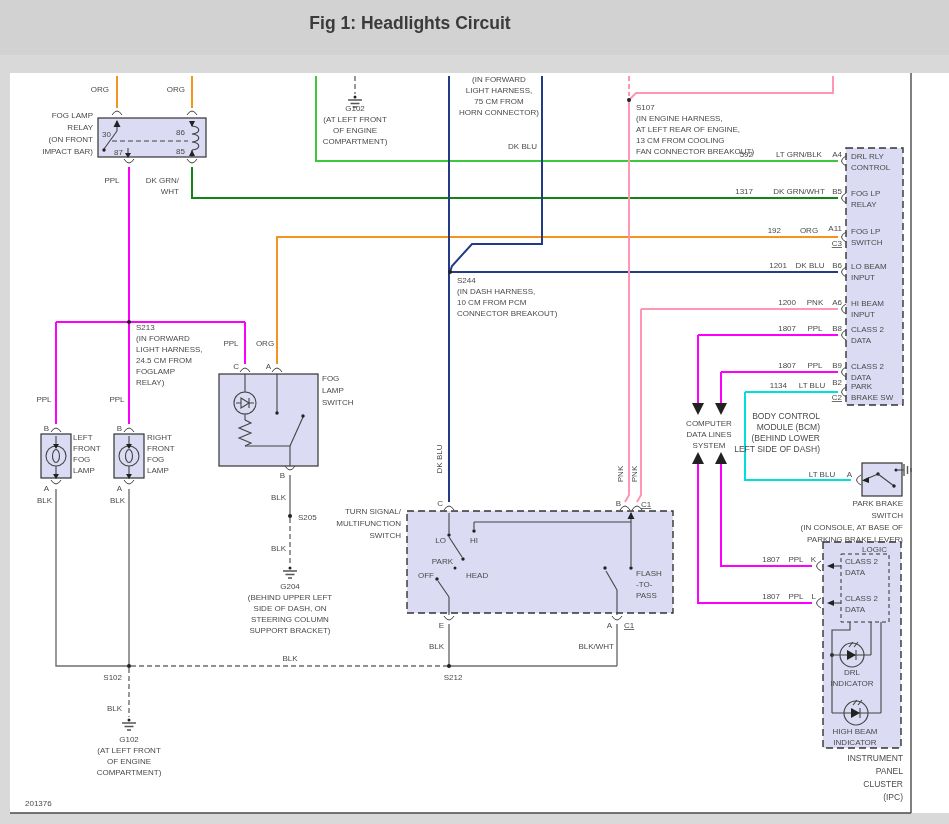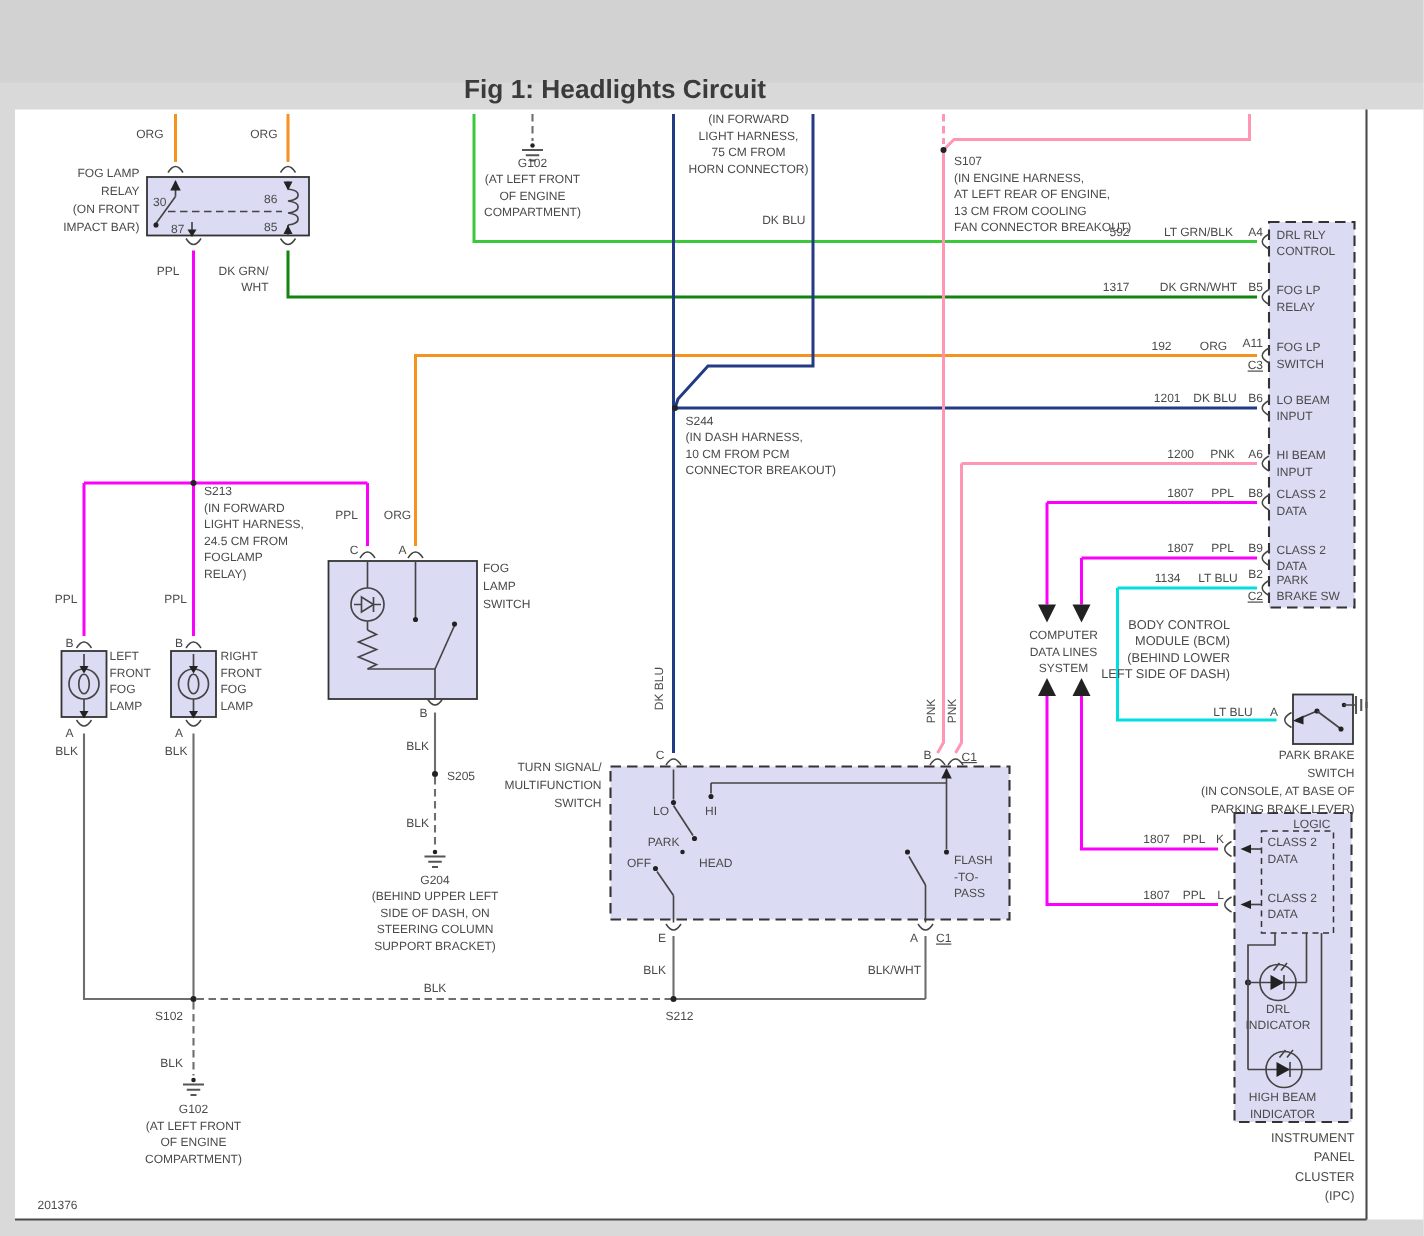--- a/index.html
+++ b/index.html
@@ -1,18 +1,18 @@
 <!DOCTYPE html>
 <html style="--c-org: #f6921e; --c-ppl: #fb00fb; --c-pnk: #ff96b4; --c-lt_grn: #3bc93b; --c-dk_grn: #128412; --c-dk_blu: #233b84; --c-lt_blu: #00dede; --c-blk: #6e6e6e; --c-box_fill: #dbdbf3; --c-box_stroke: #333333; --c-text: #4a4a4a; --c-title_text: #3b3b3b; --c-header_bg: #d2d2d2; --c-page_bg: #d9d9d9;"><head>
 <meta charset="utf-8">
 <style>
   html,body{margin:0;padding:0;width:949px;height:824px;overflow:hidden;background:var(--c-page_bg,#d9d9d9);}
   .header{position:relative;width:949px;height:55px;background:var(--c-header_bg,#d2d2d2);}
   .header span{position:absolute;left:410px;top:13px;transform:translateX(-50%);
-    font:600 17.5px "Liberation Sans",sans-serif;color:var(--c-title_text,#3b3b3b);white-space:nowrap;margin-top:36px;}
+    font:600 17.5px "Liberation Sans",sans-serif;color:var(--c-title_text,#3b3b3b);white-space:nowrap;}
   svg{position:absolute;left:0;top:55px;display:block;}
   text{font-family:"Liberation Sans",sans-serif;font-size:8px;fill:var(--c-text,#4a4a4a);}
   .t9{font-size:8.5px;}
   .end{text-anchor:end}.mid{text-anchor:middle}
   .u{text-decoration:underline;}
   .w2{fill:none;stroke-width:2;}
   .w1{fill:none;stroke-width:1.1;stroke:#444;}
   .wk{fill:none;stroke-width:1.4;stroke:var(--c-blk,#6e6e6e);}
   .dash{stroke-dasharray:5 3;}
   .org{stroke:var(--c-org)} .ppl{stroke:var(--c-ppl)} .pnk{stroke:var(--c-pnk)}

